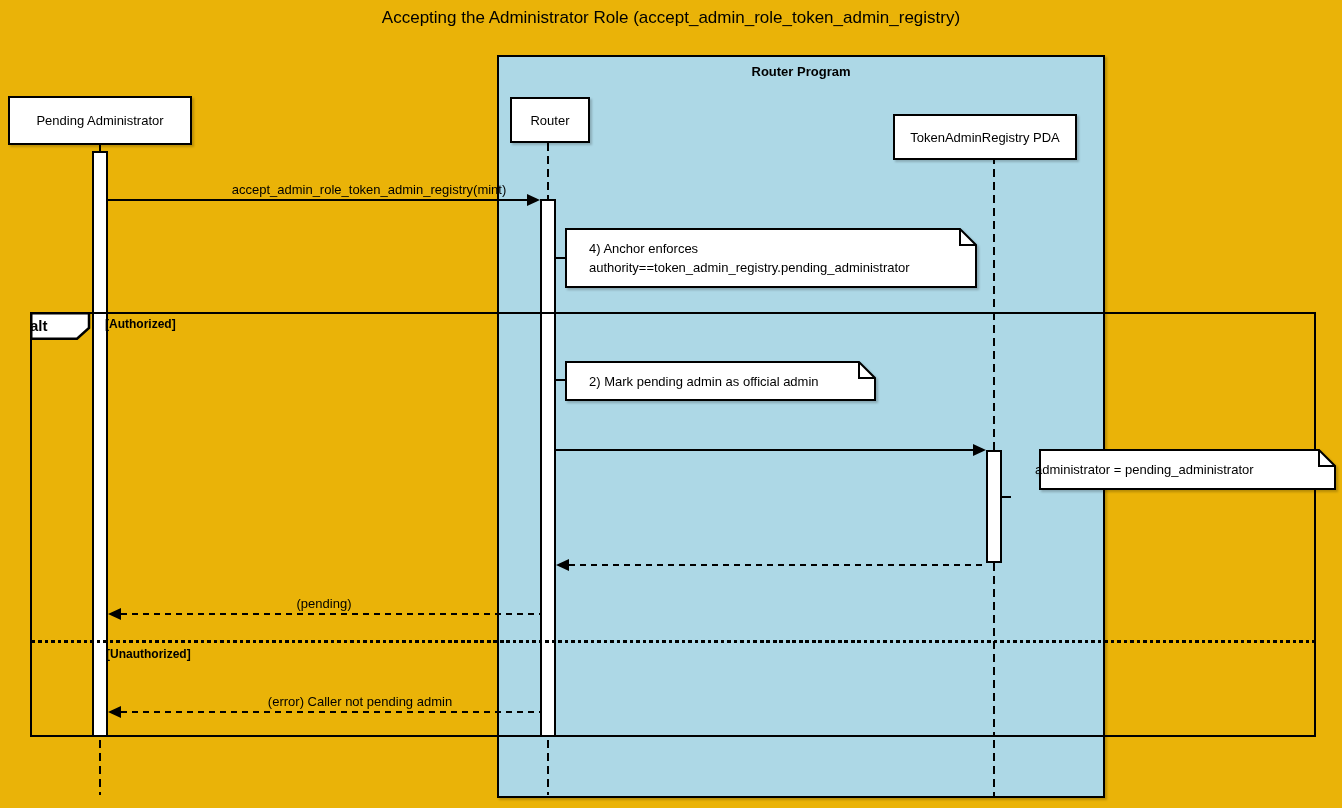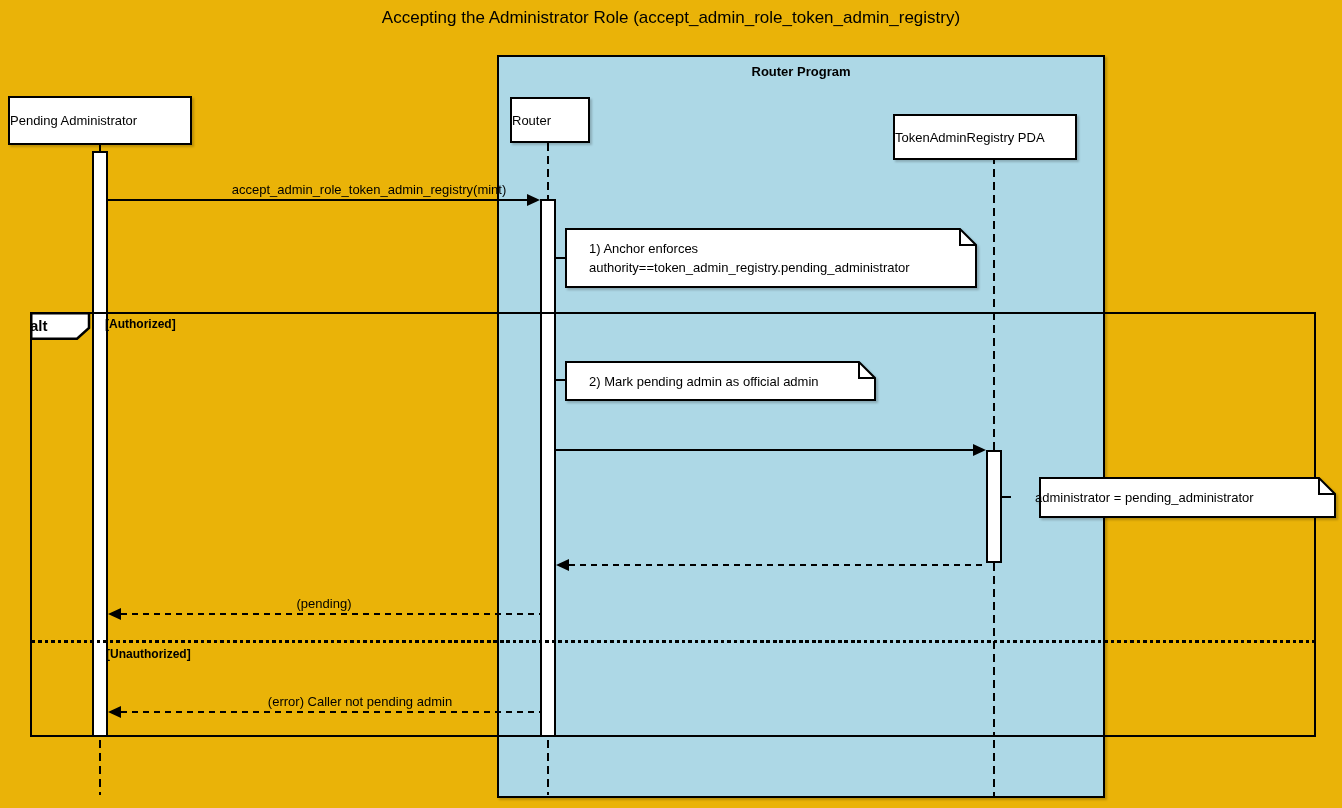--- a/index.html
+++ b/index.html
@@ -37,21 +37,21 @@
     font-weight: bold;
     font-size: 13px;
     z-index: 2;
   }
 
   
   .head-box {
     background: #ffffff;
     border: 2.5px solid #000;
     box-sizing: border-box;
-    display: flex; align-items: center; justify-content: flex-start;
+    display: flex; align-items: center; justify-content: center;
     font-size: 13px;
     box-shadow: 2px 2px 2px rgba(0,0,0,0.20);
     z-index: 4;
   }
   .head-pa     { left: 8px;   top: 96px; width: 184px; height: 49px; }
   .head-router { left: 510px; top: 97px; width: 80px;  height: 46px; }
   .head-pda    { left: 893px; top: 114px; width: 184px; height: 46px; }
 
   
   .lifeline-dashed {
@@ -184,41 +184,41 @@
   <div class="abs msg-line-solid" style="left:108px; top:199px; width:421px;"></div>
   <div class="abs arrow-right" style="left:527px; top:194px;"></div>
 
   <div class="abs note-connector" style="left:554px; top:257px; width:11px;"></div>
   <div class="abs note" style="left:565px; top:228px; width:412px; height:60px;">
     <svg width="412" height="60" viewBox="0 0 412 60">
       <path d="M1,1 L395,1 L411,17 L411,59 L1,59 Z" fill="#ffffff" stroke="#000000" stroke-width="2"></path>
       <path d="M395,1 L395,17 L411,17" fill="none" stroke="#000000" stroke-width="2"></path>
     </svg>
     <div class="note-text">
-      <span>1) Anchor enforces</span>
+      <span>4) Anchor enforces</span>
       <span>authority==token_admin_registry.pending_administrator</span>
     </div>
   </div>
 
   <div class="abs note-connector" style="left:554px; top:379px; width:11px;"></div>
   <div class="abs note" style="left:565px; top:361px; width:311px; height:40px;">
     <svg width="311" height="40" viewBox="0 0 311 40">
       <path d="M1,1 L294,1 L310,17 L310,39 L1,39 Z" fill="#ffffff" stroke="#000000" stroke-width="2"></path>
       <path d="M294,1 L294,17 L310,17" fill="none" stroke="#000000" stroke-width="2"></path>
     </svg>
     <div class="note-text">
       <span>2) Mark pending admin as official admin</span>
     </div>
   </div>
 
   <div class="abs msg-line-solid" style="left:556px; top:449px; width:419px;"></div>
   <div class="abs arrow-right" style="left:973px; top:444px;"></div>
 
   <div class="abs note-connector" style="left:1000px; top:496px; width:11px;"></div>
-  <div class="abs note" style="left:1011px; top:477px; width:297px; height:41px;padding-left:28px;">
+  <div class="abs note" style="left:1011px; top:449px; width:297px; height:41px;padding-left:28px;">
     <svg width="297" height="41" viewBox="0 0 297 41">
       <path d="M1,1 L280,1 L296,17 L296,40 L1,40 Z" fill="#ffffff" stroke="#000000" stroke-width="2"></path>
       <path d="M280,1 L280,17 L296,17" fill="none" stroke="#000000" stroke-width="2"></path>
     </svg>
     <div class="note-text">
       <span>administrator = pending_administrator</span>
     </div>
   </div>
 
   <div class="abs msg-line-dashed" style="left:569px; top:564px; width:417px;"></div>

